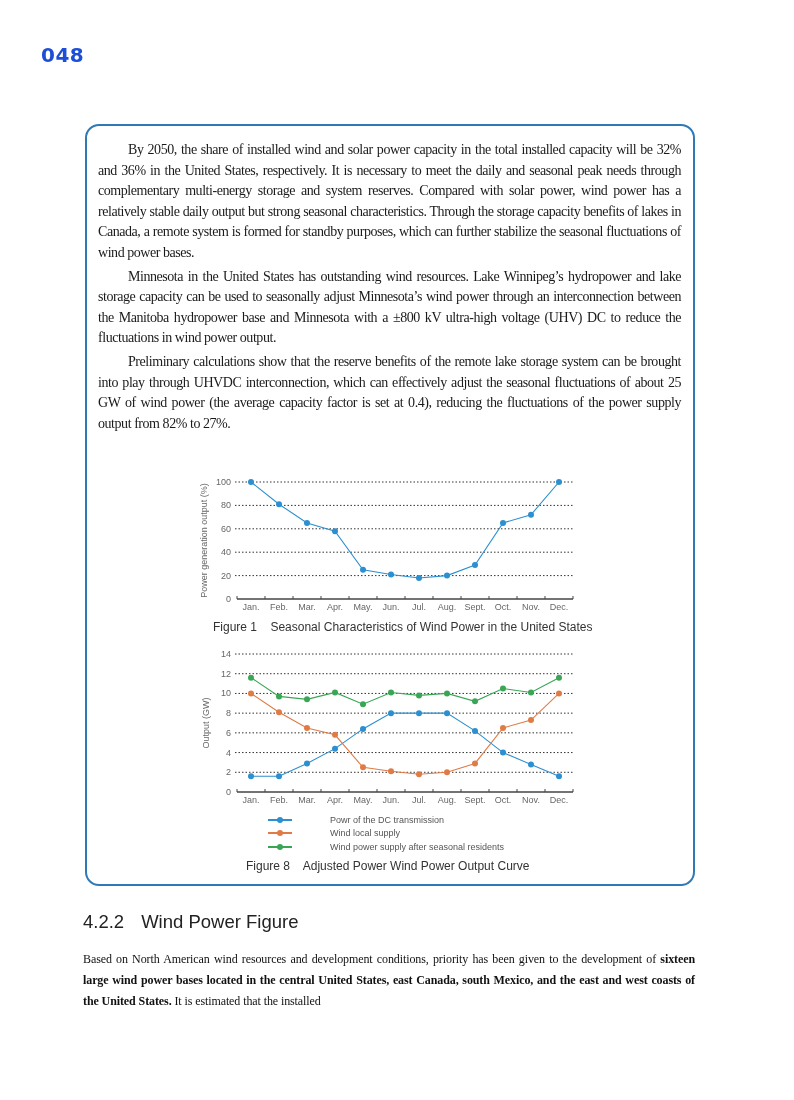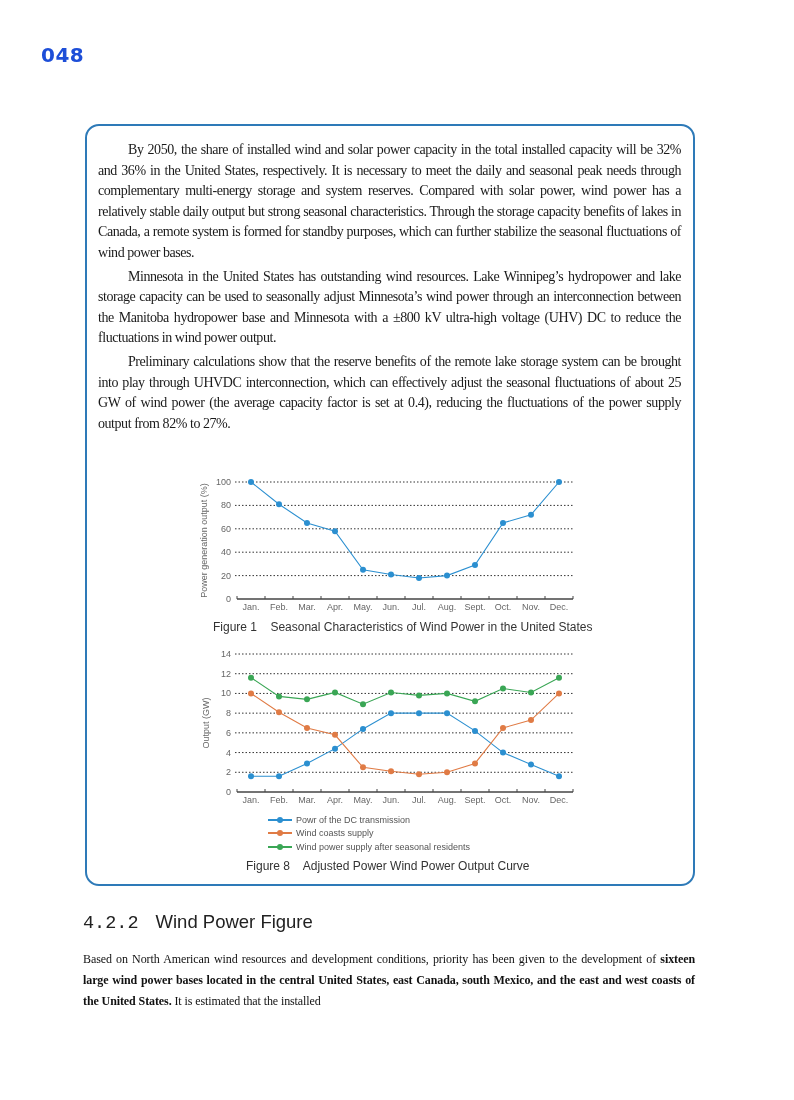--- a/index.html
+++ b/index.html
@@ -5,25 +5,25 @@
   html, body { margin:0; padding:0; background:#ffffff; }
   body { width:794px; height:1100px; position:relative; overflow:hidden; }
   .page-num { position:absolute; left:41px; top:43px; font-family:"DejaVu Sans", sans-serif; font-weight:bold; font-size:20px; color:#1d4ed8; letter-spacing:0.5px; }
   .box { position:absolute; left:85px; top:124px; width:606px; height:758px; border:2px solid #2e7ab8; border-radius:14px; }
   .body-text { position:absolute; left:98px; top:140px; width:583px; font-family:"Liberation Serif", serif; font-size:14px; line-height:20.5px; color:#1a1a1a; letter-spacing:-0.45px; }
   .body-text p { margin:0 0 3.5px 0; text-align:justify; }
   .body-text p.indent { text-indent:30px; }
   .caption { position:absolute; font-family:"Liberation Sans", sans-serif; font-size:12px; color:#333; white-space:nowrap; }
   .caption .num { margin-right:10px; }
   .legend { position:absolute; left:268px; top:813px; font-family:"Liberation Sans", sans-serif; font-size:9px; color:#555; }
-  .legend-row { display:flex; align-items:center; height:13.5px; }
+  .legend-row { display:flex; align-items:center; height:13.5px;gap:34px; }
   .legend-swatch { position:relative; width:24px; height:2px; margin-right:4px; }
   .legend-swatch .dot { position:absolute; left:9px; top:-2px; width:6px; height:6px; border-radius:50%; }
   .section-heading { position:absolute; left:83px; top:911px; font-family:"Liberation Sans", sans-serif; font-size:18.5px; color:#222; white-space:nowrap; }
-  .section-heading .sec-num { margin-right:17px;font-family:Liberation Mono, monospace; }
+  .section-heading .sec-num { margin-right:17px; }
   .section-para { position:absolute; left:83px; top:949px; width:612px; font-family:"Liberation Serif", serif; font-size:12px; line-height:21px; color:#111; text-align:justify; letter-spacing:-0.1px; }
   .axis-lbl { font-family:"Liberation Sans", sans-serif; font-size:9px; fill:#666; }
   .axis-title { font-family:"Liberation Sans", sans-serif; font-size:9px; fill:#666; }
 </style>
 </head>
 <body>
 
 <div class="page-num">048</div>
 
 <div class="box"></div>
@@ -180,21 +180,21 @@
   <div class="legend-row">
     <span class="legend-swatch" style="background:#2b8fd0;">
         <span class="dot" style="background:#2b8fd0;"></span>
       </span>
     <span>Powr of the DC transmission</span>
   </div>
   <div class="legend-row">
     <span class="legend-swatch" style="background:#e07b45;">
         <span class="dot" style="background:#e07b45;"></span>
       </span>
-    <span>Wind coasts supply</span>
+    <span>Wind local supply</span>
   </div>
   <div class="legend-row">
     <span class="legend-swatch" style="background:#3aa655;">
         <span class="dot" style="background:#3aa655;"></span>
       </span>
     <span>Wind power supply after seasonal residents</span>
   </div>
 </div>
 
 <div class="caption" style="left:246px; top:859px;">

